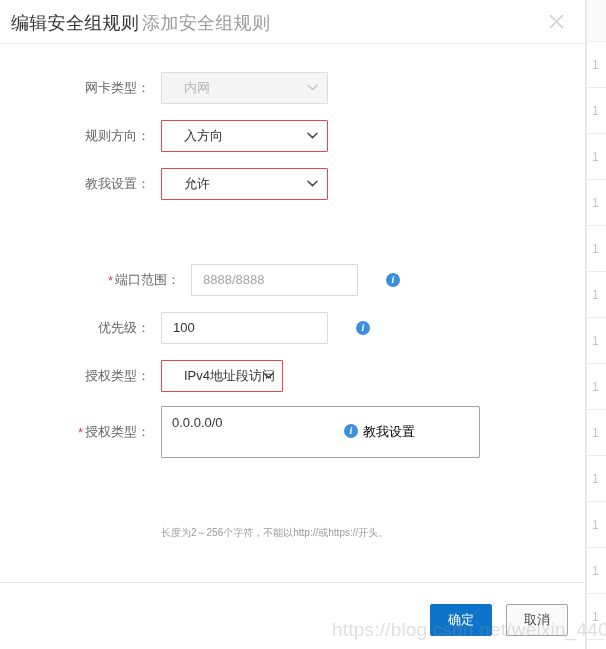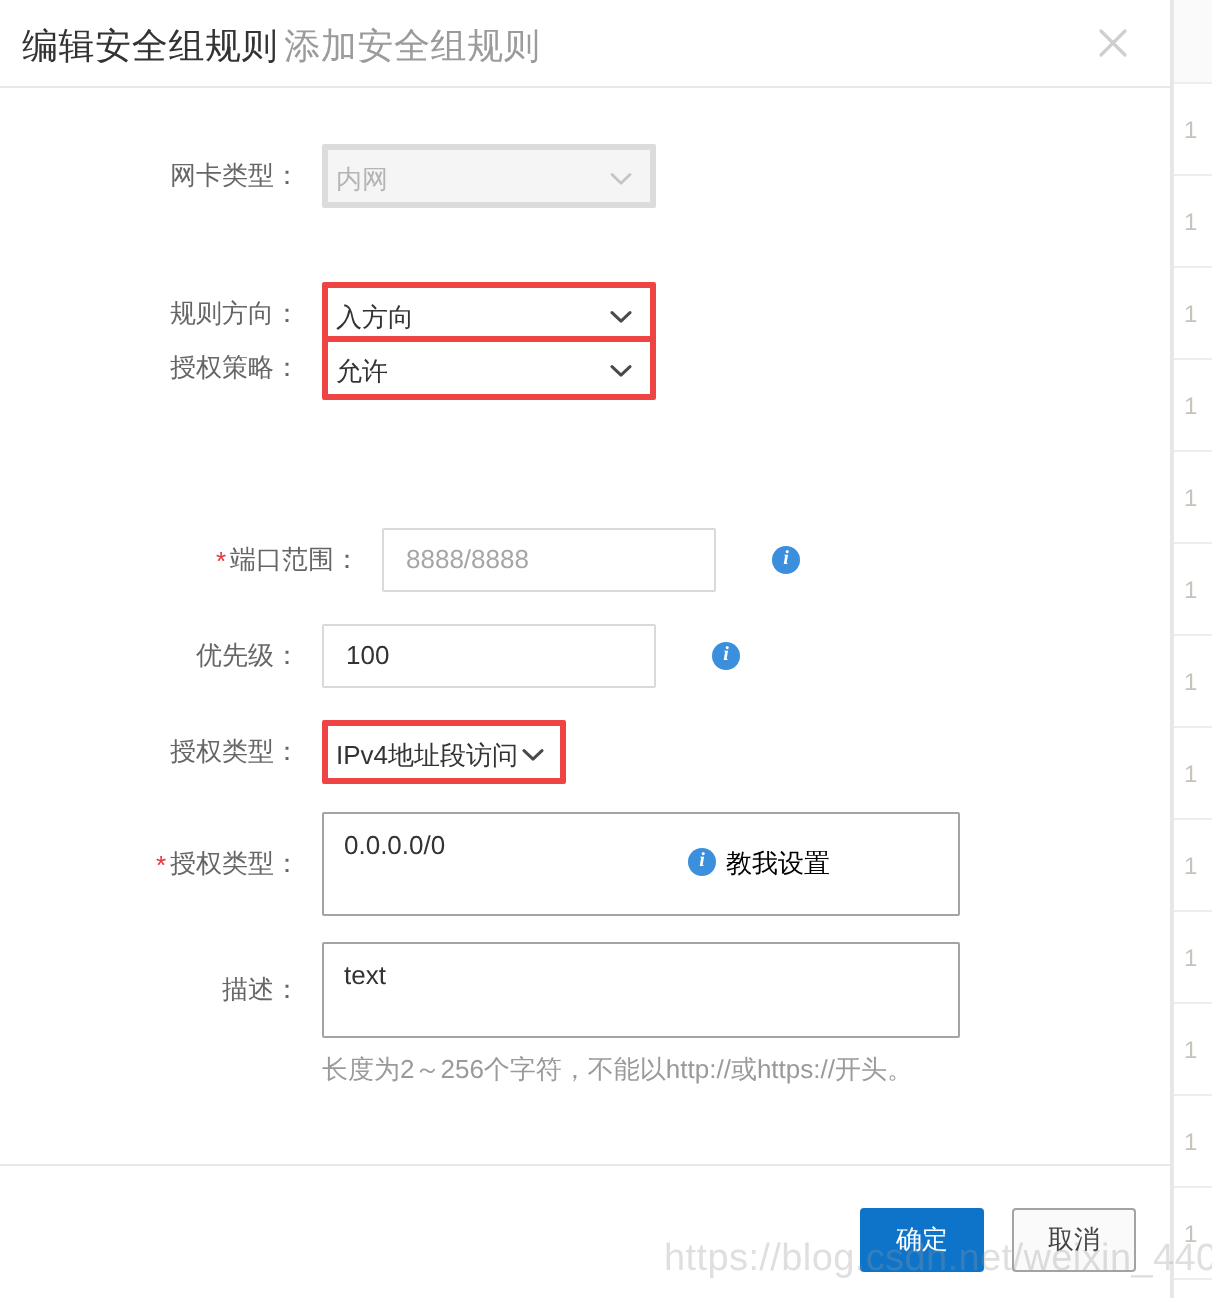--- a/index.html
+++ b/index.html
@@ -135,27 +135,27 @@
     position: absolute;
     left: 161px;
     top: 0;
   }
 
   
   .sel {
     position: relative;
     box-sizing: border-box;
     height: 32px;
-    border: 3px solid #ef4444;
+    border: 1px solid #ef4444;
     background: #ffffff;
     border-radius: 1px;
     font-size: 13px;
     color: #333333;
     line-height: 30px;
-    padding-left: 4px;
+    padding-left: 22px;
     cursor: pointer;
     white-space: nowrap;
   }
   .sel.w-std { width: 167px; }
   .sel.w-narrow { width: 122px; }
   .sel.disabled {
     background: #f5f5f5;
     border-color: #dcdcdc;
     color: #b5b5b5;
     cursor: not-allowed;
@@ -226,21 +226,21 @@
     font-size: 13px;
     color: #000000;
     text-decoration: none;
     white-space: nowrap;
     cursor: pointer;
   }
 
   .hint {
     position: absolute;
     left: 161px;
-    font-size: 13px;
+    font-size: 10px;
     color: #9a9a9a;
     white-space: nowrap;
   }
 
   
   .dlg-footer {
     position: absolute;
     left: 0;
     bottom: 0;
     width: 586px;
@@ -330,34 +330,34 @@
         <div class="ctrl">
           <div class="sel w-std disabled">
             <span>内网</span>
             <svg class="chev" viewBox="0 0 11 7">
               <path d="M1 1.3 L5.5 5.6 L10 1.3" stroke="#c5c5c5" stroke-width="1.4" fill="none" stroke-linecap="round" stroke-linejoin="round"></path>
             </svg>
           </div>
         </div>
       </div>
 
-      <div class="form-row" style="top:76px;margin-top:21px;">
+      <div class="form-row" style="top:76px;">
         <div class="lbl">规则方向：</div>
         <div class="ctrl">
           <div class="sel w-std">
             <span>入方向</span>
             <svg class="chev" viewBox="0 0 11 7">
               <path d="M1 1.3 L5.5 5.6 L10 1.3" stroke="#4a4a4a" stroke-width="1.5" fill="none" stroke-linecap="round" stroke-linejoin="round"></path>
             </svg>
           </div>
         </div>
       </div>
 
       <div class="form-row" style="top:124px;">
-        <div class="lbl">授权策略：</div>
+        <div class="lbl">教我设置：</div>
         <div class="ctrl">
           <div class="sel w-std">
             <span>允许</span>
             <svg class="chev" viewBox="0 0 11 7">
               <path d="M1 1.3 L5.5 5.6 L10 1.3" stroke="#4a4a4a" stroke-width="1.5" fill="none" stroke-linecap="round" stroke-linejoin="round"></path>
             </svg>
           </div>
         </div>
       </div>
 
@@ -396,26 +396,20 @@
         <div class="lbl" style="height:52px; line-height:52px;">
           <span class="req">*</span><span>授权类型：</span>
         </div>
         <div class="ctrl">
           <div class="ta h52">0.0.0.0/0</div>
         </div>
         <div class="info-ico" style="left:344px; top:18px;">i</div>
         <a class="help-link" style="left:363px; top:17px;">教我设置</a>
       </div>
 
-      <div class="form-row" style="top:427px; height:48px;">
-        <div class="lbl" style="height:48px; line-height:48px;">描述：</div>
-        <div class="ctrl">
-          <div class="ta h48">text</div>
-        </div>
-      </div>
 
       <div class="hint" style="top:482px;">长度为2～256个字符，不能以http://或https://开头。</div>
 
     </div>
 
     <div class="dlg-footer">
       <div class="btn btn-primary">确定</div>
       <div class="btn btn-default">取消</div>
     </div>
 

